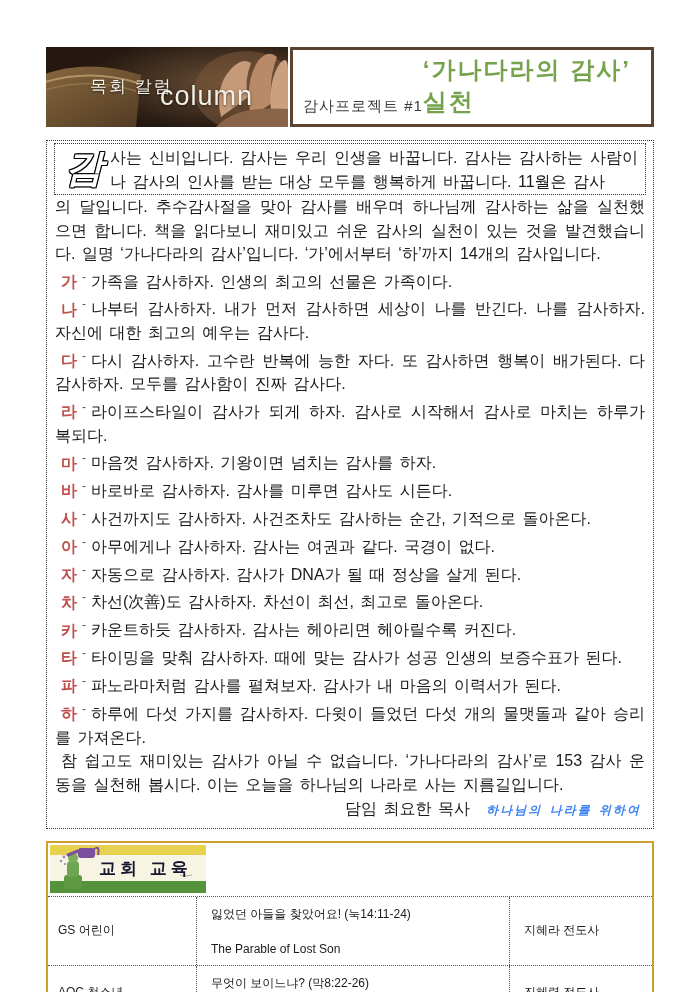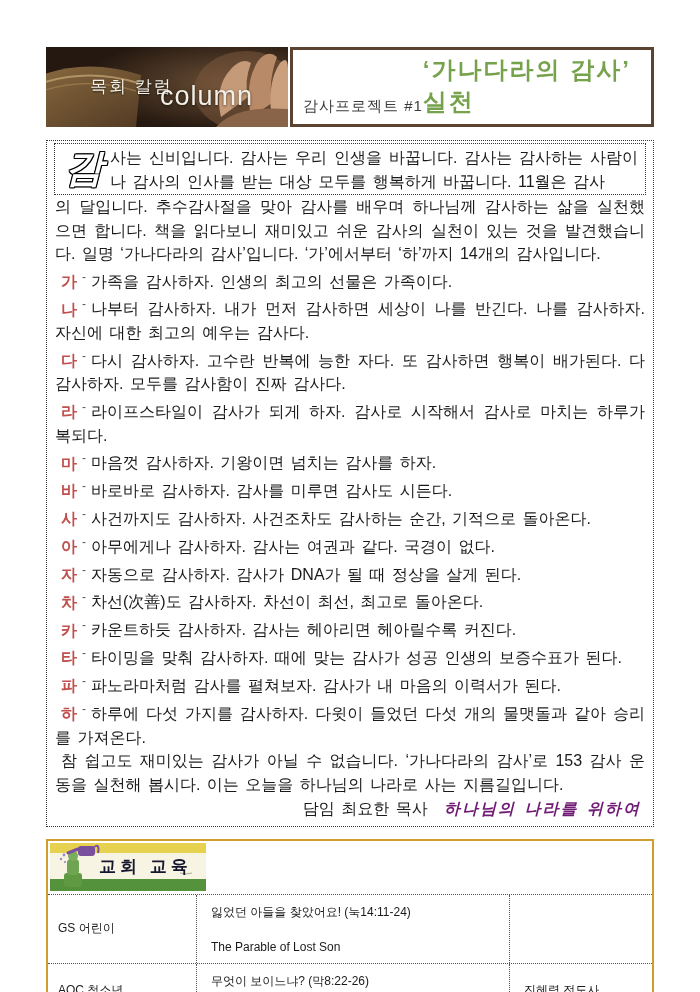--- a/index.html
+++ b/index.html
@@ -54,21 +54,21 @@
                  0 -1px 0 #000, 0 1px 0 #000, -1px 0 0 #000, 1px 0 0 #000;
   }
   .para { text-indent:0; }
   .item { text-indent:6px; }
   .closing { text-indent:6px; }
   .lead { color:#c0504d; font-weight:bold; margin-right:2px; }
   .sep { vertical-align:super; font-size:12px; color:#555; margin:0 5px 0 3px; }
   .signature-row { text-align:right; padding:1px 4px 3px 0; }
   .signature-name { font-size:16px; color:#1a1a1a; }
   .signature-hand {
-    font-size:16px; color:#701a75; font-style:italic; font-weight:bold;
+    font-size:12px; color:#3b82f6; font-style:italic; font-weight:bold;
     letter-spacing:2px; margin-left:10px;
   }
   
   .edu-table { margin-top:12px; border:2px solid #cf9f2e; background:#fff; }
   .edu-banner-row { height:54px; border-bottom:1px dotted #555; padding:2px 0 2px 2px; }
   .edu-banner { width:156px; height:48px; position:relative; overflow:hidden; }
   .edu-banner svg { position:absolute; inset:0; }
   .banner-title {
     position:absolute; left:49px; top:12px; font-size:17px; font-weight:bold;
     color:#15152e; letter-spacing:4px;
@@ -170,20 +170,21 @@
         <div class="banner-title">교회 교육</div>
       </div>
     </div>
 
     <div class="edu-row">
       <div class="edu-cell group">GS 어린이</div>
       <div class="edu-cell topic">
         <div>잃었던 아들을 찾았어요! (눅14:11-24)</div>
         <div class="topic-line2">The Parable of Lost Son</div>
       </div>
+      <div class="edu-cell speaker">지혜라 전도사</div>
     </div>
 
     <div class="edu-row">
       <div class="edu-cell group">AOC 청소년</div>
       <div class="edu-cell topic">
         <div>무엇이 보이느냐? (막8:22-26)</div>
         <div class="topic-line2"></div>
       </div>
       <div class="edu-cell speaker">진혜령 전도사</div>
     </div>

